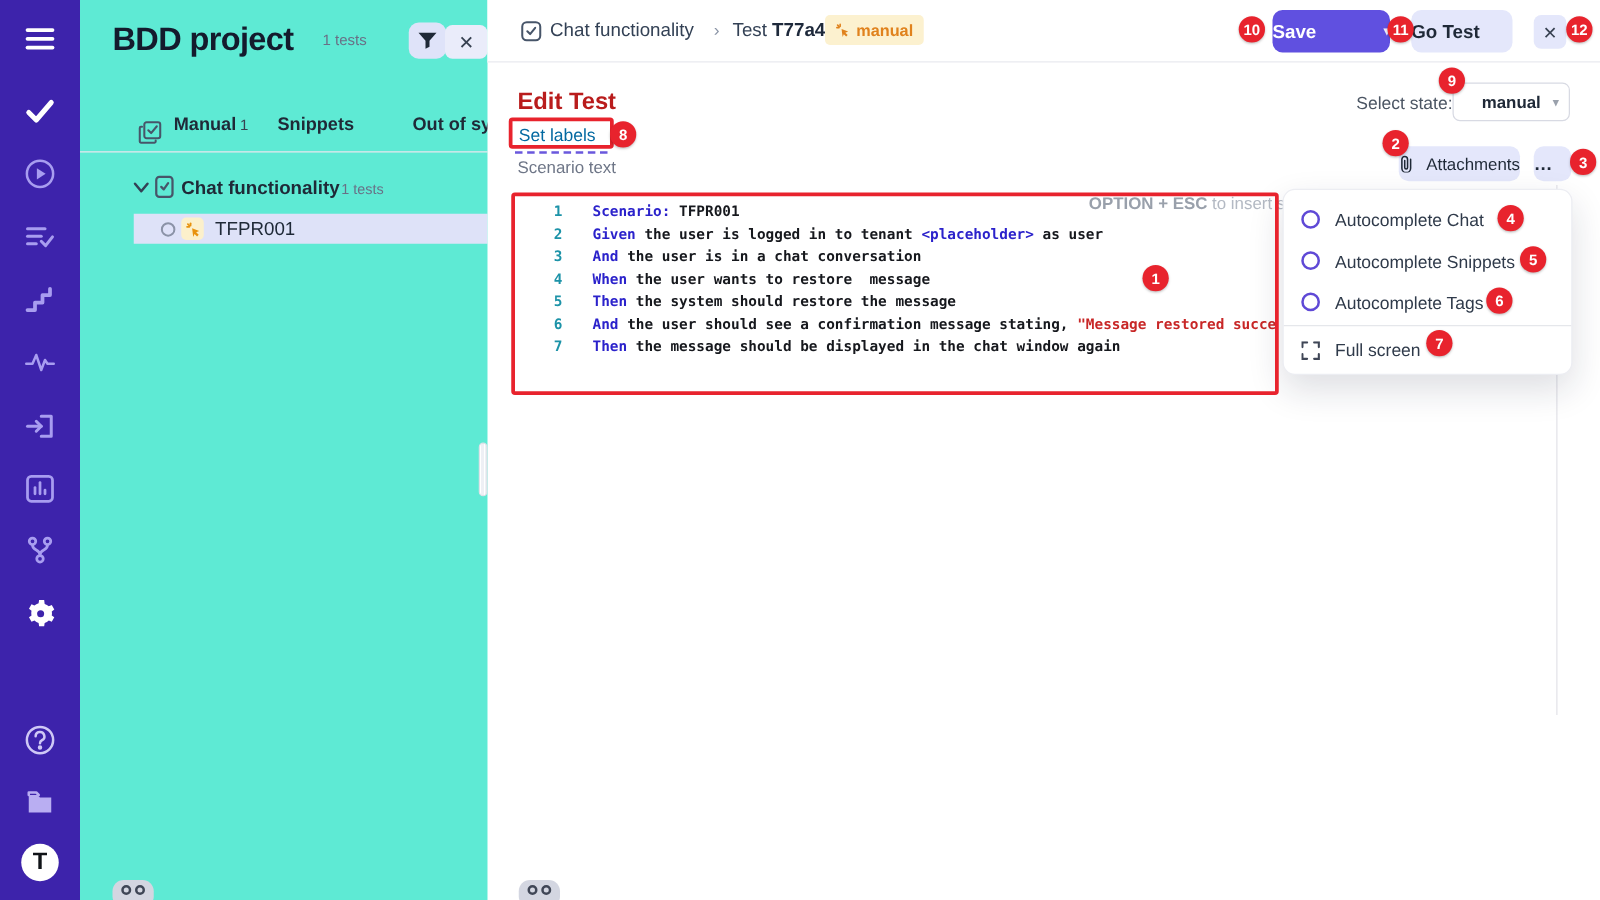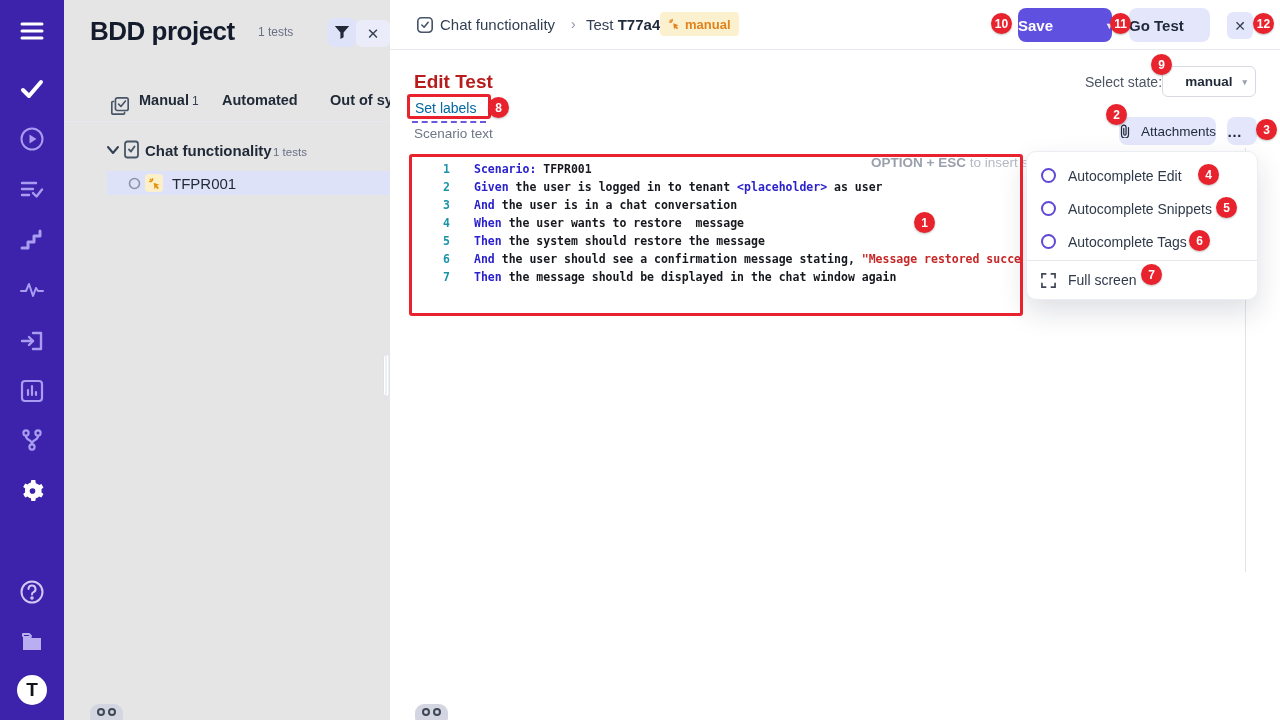--- a/index.html
+++ b/index.html
@@ -10,21 +10,21 @@
   
   .sidebar { position:absolute; left:0; top:0; width:64px; height:720px; background:#3d23ab; z-index:5; }
   .sb-icon { position:absolute; left:50%; transform:translateX(-50%); width:30px; height:28px;
     display:flex; align-items:center; justify-content:center; cursor:pointer; }
   .sb-icon svg { stroke:#a89df0; fill:none; stroke-width:2; stroke-linecap:round; stroke-linejoin:round; }
   .sb-icon.bright svg { stroke:#ffffff; }
   .logo-circle { width:30px; height:30px; border-radius:50%; background:#fff; color:#101318;
     display:flex; align-items:center; justify-content:center; font-weight:800; font-size:19px; }
 
   
-  .panel { position:absolute; left:64px; top:0; width:390px; height:720px; background:#e5e5e5;
+  .panel { position:absolute; left:64px; top:0; width:390px; height:720px; background:#5eead4;
     border-right:1px solid #e7e8ef; overflow:hidden; }
   .panel-title { position:absolute; left:26px; top:16px; font-size:26px; font-weight:800;
     color:#141b2d; letter-spacing:-0.5px; }
   .panel-count { position:absolute; left:194px; top:25px; font-size:12px; color:#697086; }
   .icon-btn { display:flex; align-items:center; justify-content:center; border-radius:8px; cursor:pointer; }
   .filter-btn { position:absolute; left:263px; top:18px; width:30px; height:29px; background:#dfe3f9; }
   .panel-close { position:absolute; left:292px; top:20px; width:34px; height:27px; background:#eaecfa;
     border-radius:6px; color:#374151; font-size:15px; }
   .tabs { position:absolute; left:0; top:85px; width:326px; height:37px; border-bottom:1px solid #e7e8ee; }
   .tab { position:absolute; top:7px; font-size:14.5px; font-weight:600; color:#1f2937;
@@ -206,21 +206,21 @@
       <svg width="20" height="20" viewBox="0 0 22 22" style="stroke:#475569;stroke-width:1.8">
           <rect x="6" y="2" width="14" height="14" rx="2"></rect>
           <path d="M4,6 H3 a1,1 0 0 0 -1,1 v12 a1,1 0 0 0 1,1 h12 a1,1 0 0 0 1,-1 v-1"></path>
           <polyline points="9.5,9 12,11.5 17,5.5"></polyline>
         </svg>
     </div>
     <div class="tab" style="left:75px">
       <span>Manual</span><span class="tab-count">1</span>
     </div>
     <div class="tab" style="left:158px">
-      <span>Automated</span>
+      <span>Snippets</span>
     </div>
     <div class="tab" style="left:266px">
       <span>Out of sync</span>
     </div>
   </div>
 
   <div class="tree-group">
     <svg class="abs" style="left:42px;top:6px" width="14" height="10" viewBox="0 0 14 10">
         <polyline points="2,2 7,8 12,2" style="fill:none;stroke:#334155;stroke-width:2;stroke-linecap:round;stroke-linejoin:round"></polyline>
       </svg>
@@ -316,21 +316,21 @@
       <div class="code-line"><span class="ln">3</span><span class="seg-kw">And</span><span class="seg-tx"> the user is in a chat conversation</span></div>
       <div class="code-line"><span class="ln">4</span><span class="seg-kw">When</span><span class="seg-tx"> the user wants to restore  message</span></div>
       <div class="code-line"><span class="ln">5</span><span class="seg-kw">Then</span><span class="seg-tx"> the system should restore the message</span></div>
       <div class="code-line"><span class="ln">6</span><span class="seg-kw">And</span><span class="seg-tx"> the user should see a confirmation message stating, </span><span class="seg-str">"Message restored succe</span></div>
       <div class="code-line"><span class="ln">7</span><span class="seg-kw">Then</span><span class="seg-tx"> the message should be displayed in the chat window again</span></div>
     </div>
 
   <div class="dropdown">
     <div class="menu-item">
       <span class="radio"></span>
-      <span>Autocomplete Edit</span>
+      <span>Autocomplete Chat</span>
     </div>
     <div class="menu-item">
       <span class="radio"></span>
       <span>Autocomplete Snippets</span>
     </div>
     <div class="menu-item">
       <span class="radio"></span>
       <span>Autocomplete Tags</span>
     </div>
     <div class="menu-divider"></div>

